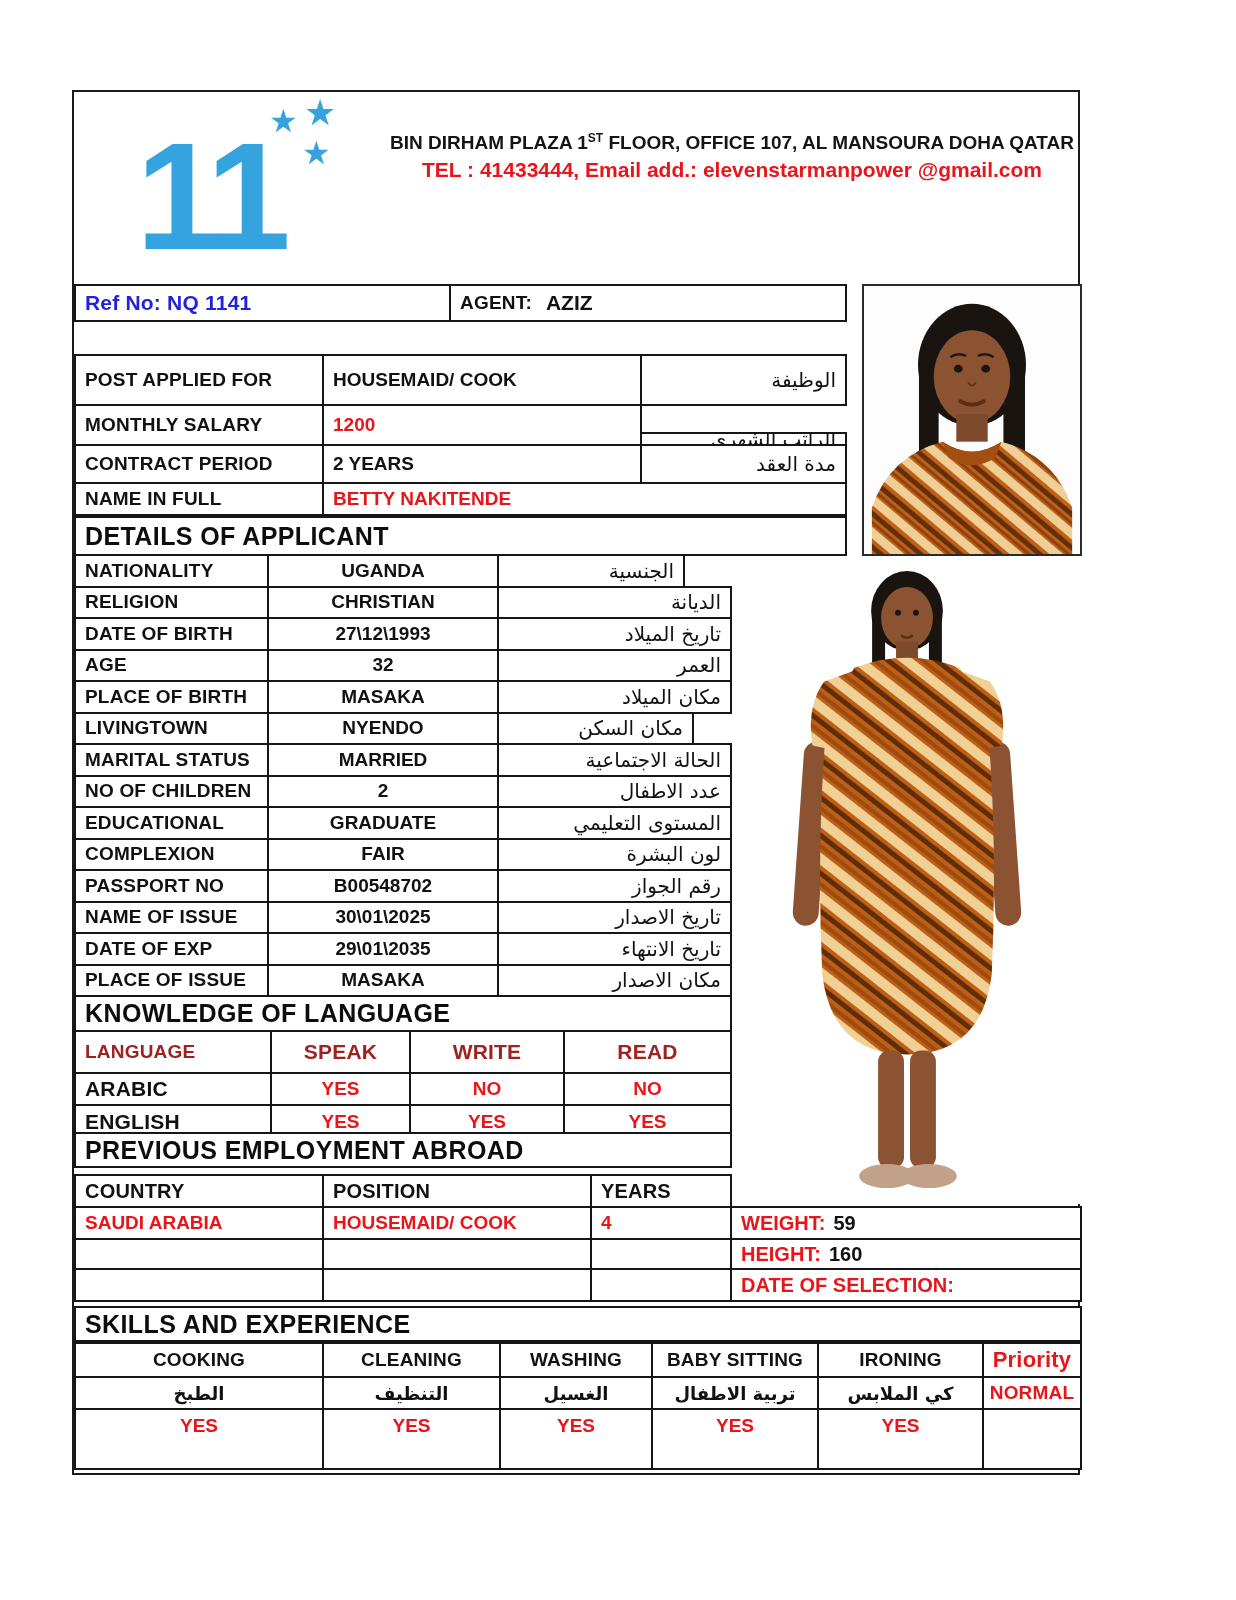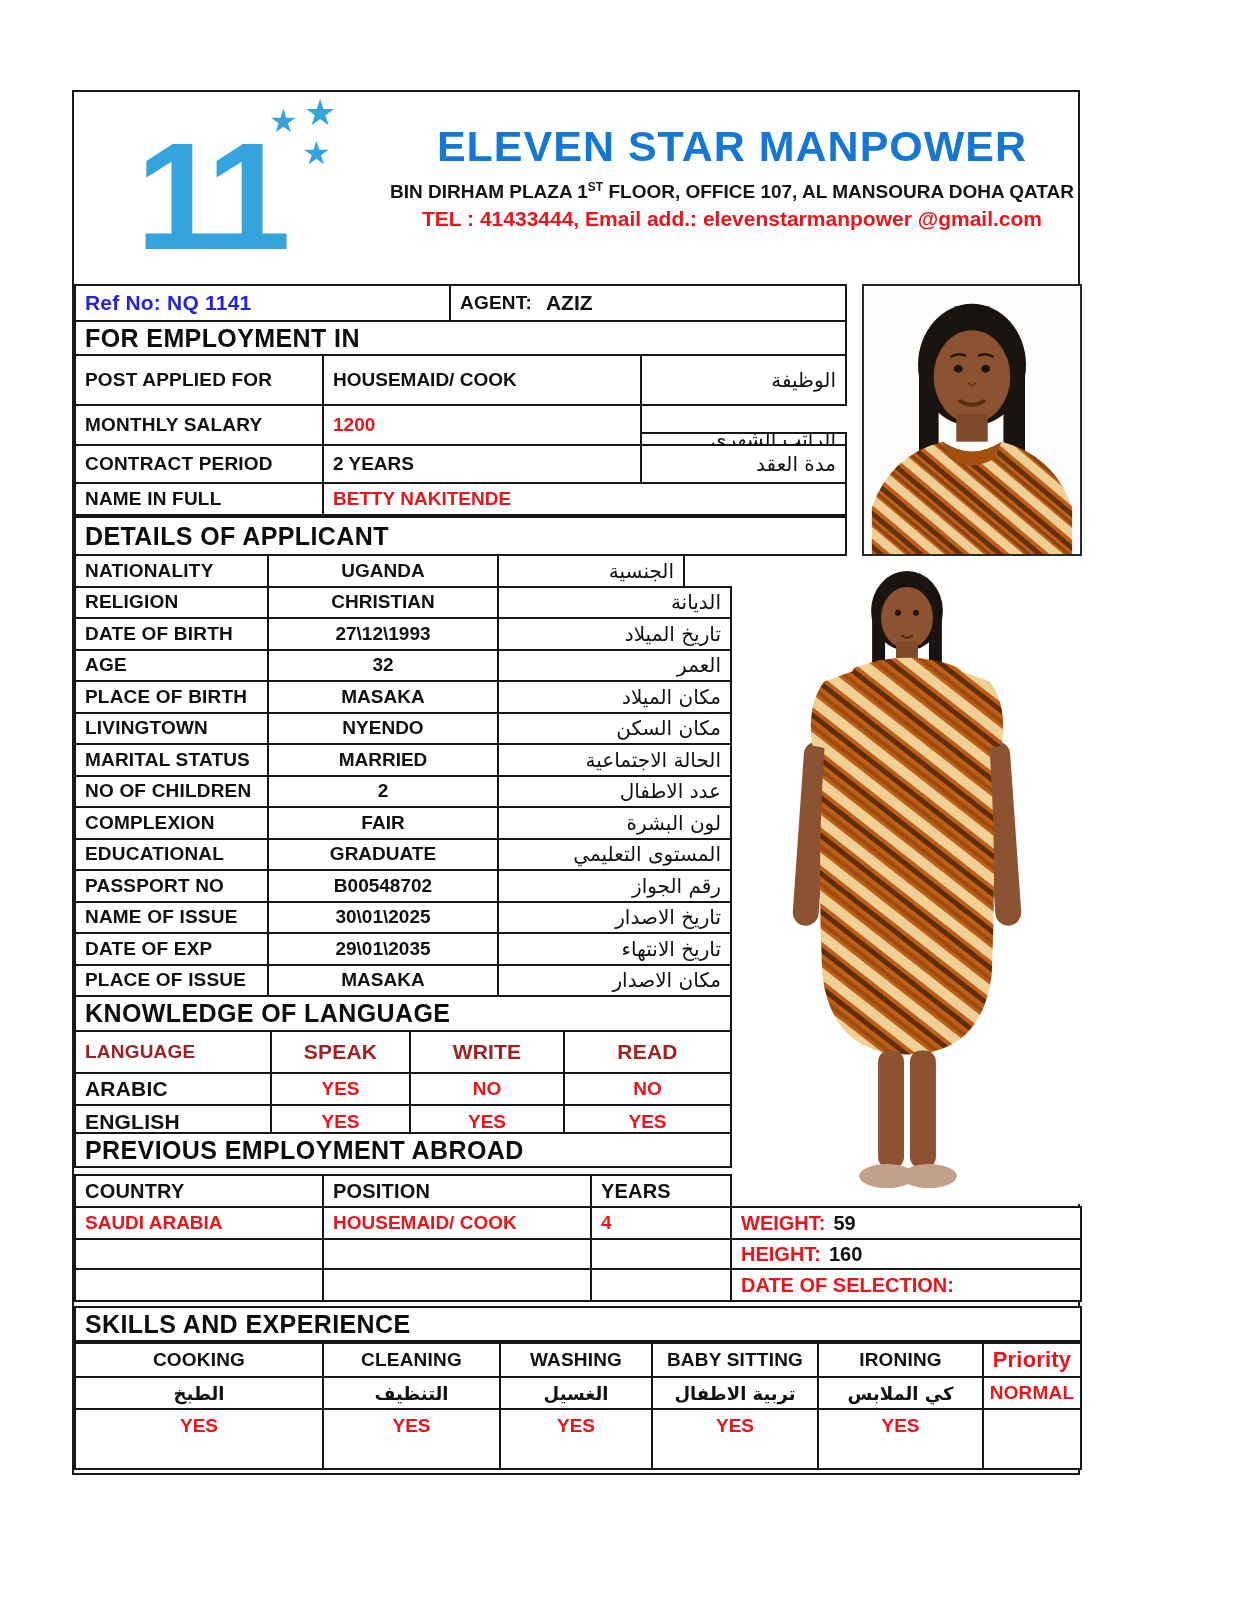--- a/index.html
+++ b/index.html
@@ -74,43 +74,37 @@
   <div class="doc">
 
     <div class="header">
       <div class="logo">
         <span class="logo-11">11</span>
         <span class="star s1">★</span>
         <span class="star s2">★</span>
         <span class="star s3">★</span>
       </div>
       <div class="head-text">
-        <div class="company">ELEVEN STAR MANPOWER</div>
         <div class="address"><span>BIN DIRHAM PLAZA 1</span><sup>ST</sup><span> FLOOR, OFFICE 107, AL MANSOURA DOHA QATAR</span></div>
         <div class="tel">TEL : 41433444, Email add.: elevenstarmanpower @gmail.com</div>
       </div>
     </div>
 
     <div class="tbl ref-row">
       <div class="trow">
         <div class="cell" style="width:377px;">
           <span class="lbl blue" style="font-size:21px;">Ref No: NQ 1141</span>
         </div>
         <div class="cell" style="width:398px;">
           <span class="lbl">AGENT:</span>
           <span class="val" style="margin-left:14px;font-size:21px;">AZIZ</span>
         </div>
       </div>
     </div>
 
-    <div class="tbl h-foremp">
-      <div class="cell" style="width:773px;height:36px;">
-          <span class="shead">FOR EMPLOYMENT IN</span>
-        </div>
-    </div>
 
     <div class="tbl top-table">
       <div class="trow" style="height:52px;">
         <div class="cell" style="width:250px;">
             <span class="lbl">POST APPLIED FOR</span>
           </div>
         <div class="cell" style="width:320px;">
             <span class="val">HOUSEMAID/ COOK</span>
           </div>
         <div class="cell ar" style="width:207px;">
@@ -211,21 +205,21 @@
             <span>مكان الميلاد</span>
           </div>
         </div>
       <div class="trow">
           <div class="cell" style="width:195px;">
             <span class="lbl">LIVINGTOWN</span>
           </div>
           <div class="cell center" style="width:232px;">
             <span class="val">NYENDO</span>
           </div>
-          <div class="cell ar" style="width:235px;padding-left:36px;">
+          <div class="cell ar" style="width:197px;padding-left:36px;">
             <span>مكان السكن</span>
           </div>
         </div>
       <div class="trow">
           <div class="cell" style="width:195px;">
             <span class="lbl">MARITAL STATUS</span>
           </div>
           <div class="cell center" style="width:232px;">
             <span class="val">MARRIED</span>
           </div>
@@ -239,38 +233,38 @@
           </div>
           <div class="cell center" style="width:232px;">
             <span class="val">2</span>
           </div>
           <div class="cell ar" style="width:235px;">
             <span>عدد الاطفال</span>
           </div>
         </div>
       <div class="trow">
           <div class="cell" style="width:195px;">
+            <span class="lbl">EDUCATIONAL</span>
+          </div>
+          <div class="cell center" style="width:232px;">
+            <span class="val">GRADUATE</span>
+          </div>
+          <div class="cell ar" style="width:235px;">
+            <span>المستوى التعليمي</span>
+          </div>
+        </div>
+      <div class="trow">
+          <div class="cell" style="width:195px;">
             <span class="lbl">COMPLEXION</span>
           </div>
           <div class="cell center" style="width:232px;">
             <span class="val">FAIR</span>
           </div>
           <div class="cell ar" style="width:235px;">
             <span>لون البشرة</span>
-          </div>
-        </div>
-      <div class="trow">
-          <div class="cell" style="width:195px;">
-            <span class="lbl">EDUCATIONAL</span>
-          </div>
-          <div class="cell center" style="width:232px;">
-            <span class="val">GRADUATE</span>
-          </div>
-          <div class="cell ar" style="width:235px;">
-            <span>المستوى التعليمي</span>
           </div>
         </div>
       <div class="trow">
           <div class="cell" style="width:195px;">
             <span class="lbl">PASSPORT NO</span>
           </div>
           <div class="cell center" style="width:232px;">
             <span class="val">B00548702</span>
           </div>
           <div class="cell ar" style="width:235px;">

